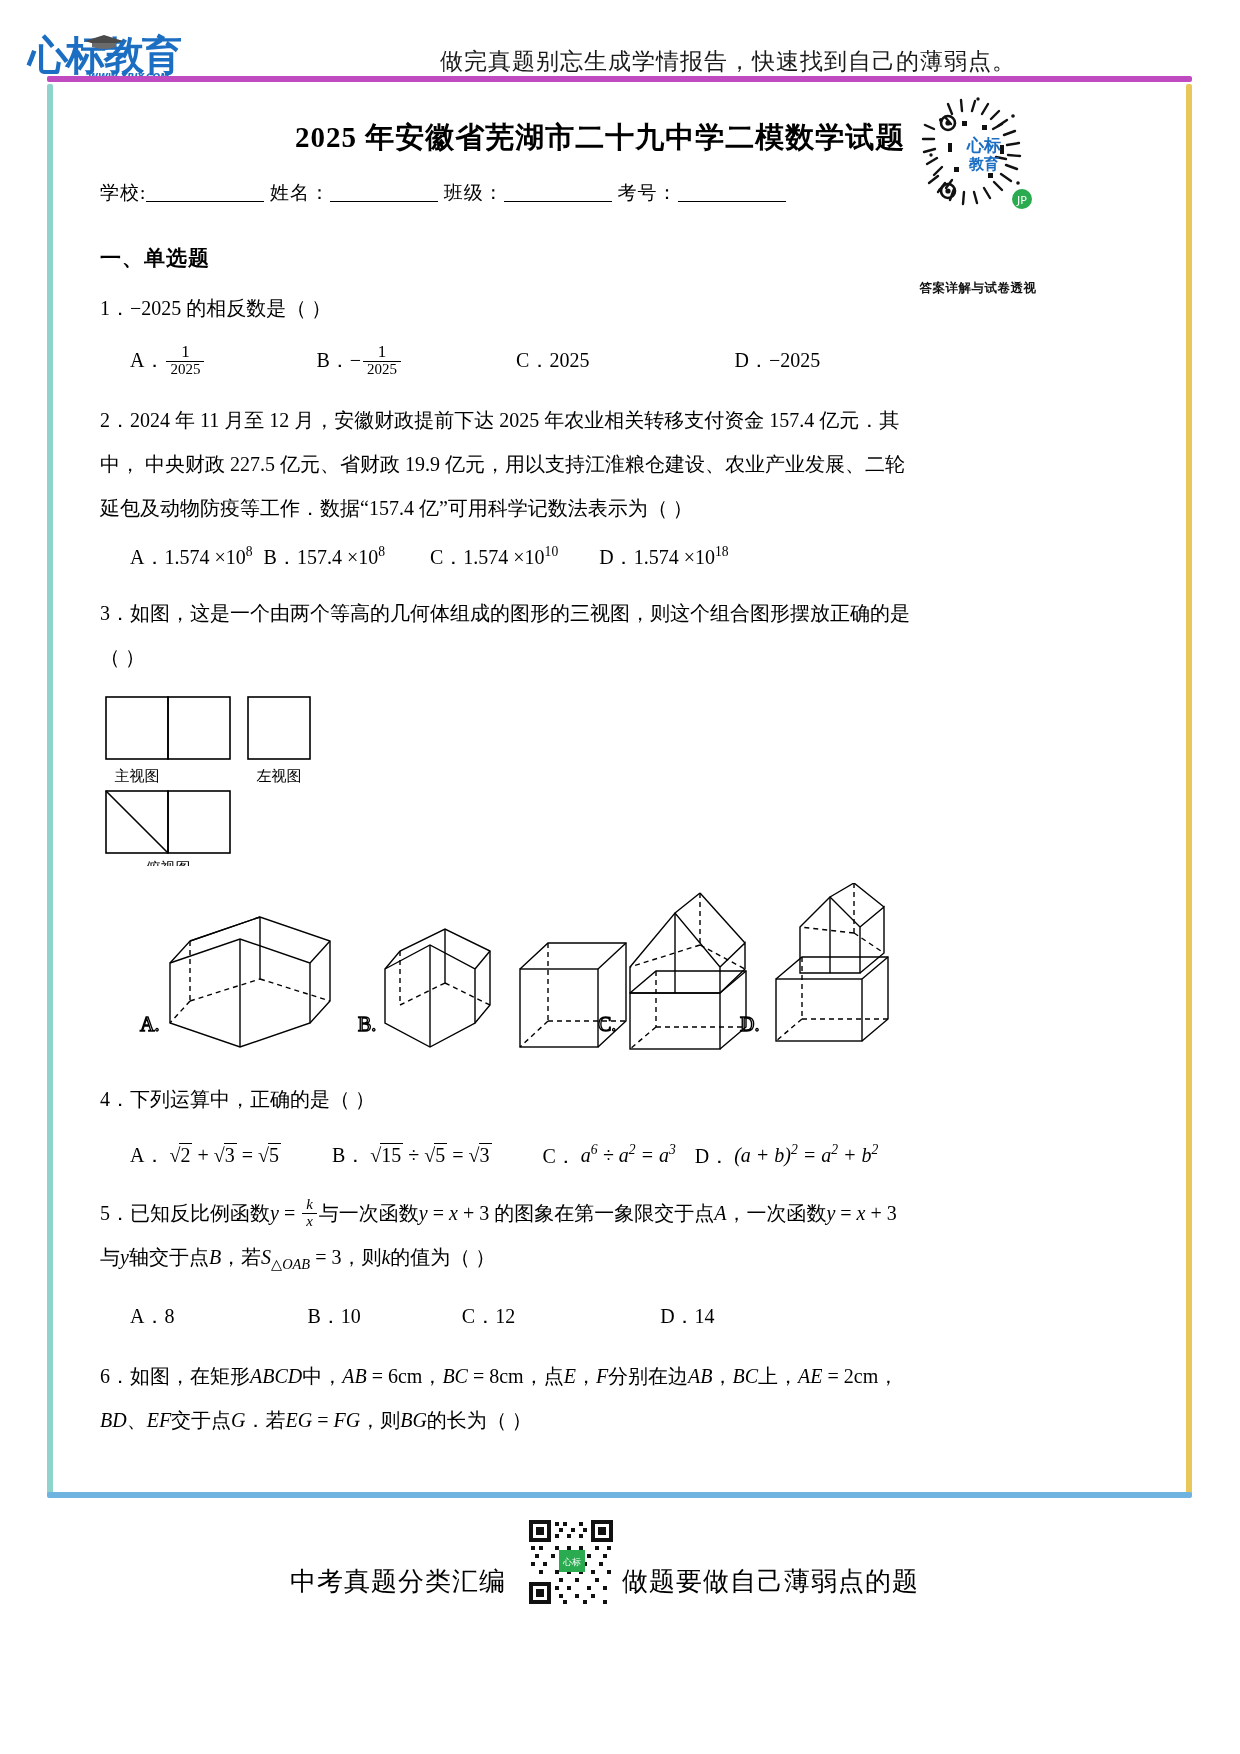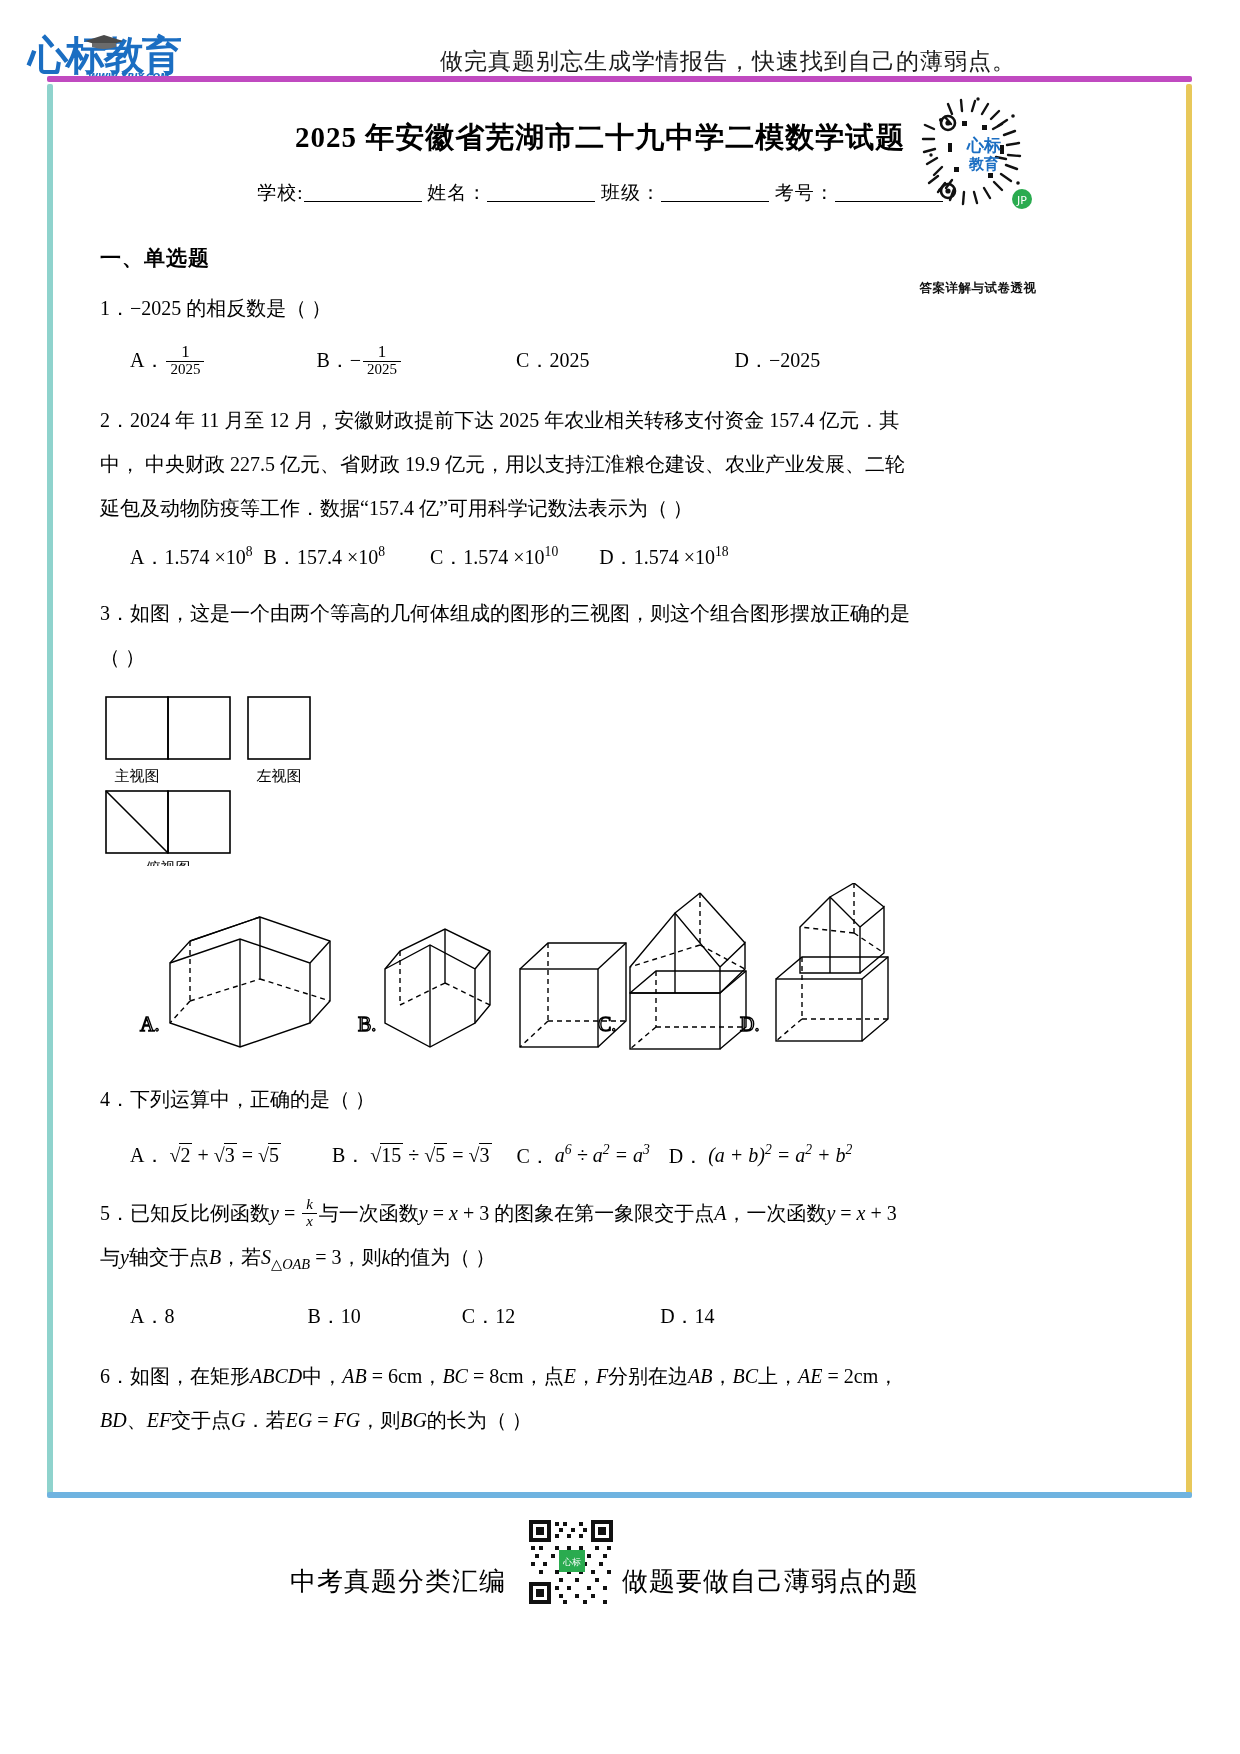--- a/index.html
+++ b/index.html
@@ -47,21 +47,21 @@
     position:absolute;left:47px;top:1492px;width:1145px;height:6px;
     background:#6fb3e0;border-radius:2px;
   }
   
   .content{position:absolute;left:100px;top:100px;width:1000px;}
   .doc-title{
     text-align:center;font-size:29px;font-weight:bold;
     letter-spacing:1px;margin:18px 0 0 0;
   }
   .info-line{
-    text-align:center;font-size:19px;margin-top:22px;letter-spacing:1px;
+    font-size:19px;margin-top:22px;letter-spacing:1px;
   }
   .ul{
     display:inline-block;border-bottom:1.5px solid #000;
     width:118px;height:20px;vertical-align:-3px;
   }
   .ul.sm{width:108px;}
   
   .qr-box{position:absolute;left:918px;top:95px;width:118px;height:118px;}
   .qr-note{
     position:absolute;left:898px;top:280px;width:160px;text-align:center;
@@ -355,21 +355,21 @@
   </div>
   <div class="q-opts">
     <span class="opt" style="margin-left:30px;">
       <span>A．</span>
       <span>√<span class="sqrt">2</span> + √<span class="sqrt">3</span> = √<span class="sqrt">5</span></span>
     </span>
     <span class="opt" style="margin-left:46px;">
       <span>B．</span>
       <span>√<span class="sqrt">15</span> ÷ √<span class="sqrt">5</span> = √<span class="sqrt">3</span></span>
     </span>
-    <span class="opt" style="margin-left:20px;">
+    <span class="opt" style="margin-left:46px;">
       <span>C．</span>
       <span class="mi">a<sup>6</sup> ÷ a<sup>2</sup> = a<sup>3</sup></span>
     </span>
     <span class="opt" style="margin-left:14px;">
       <span>D．</span>
       <span class="mi">(a + b)<sup>2</sup> = a<sup>2</sup> + b<sup>2</sup></span>
     </span>
   </div>
 
   <div class="q" style="margin-top:16px;">

